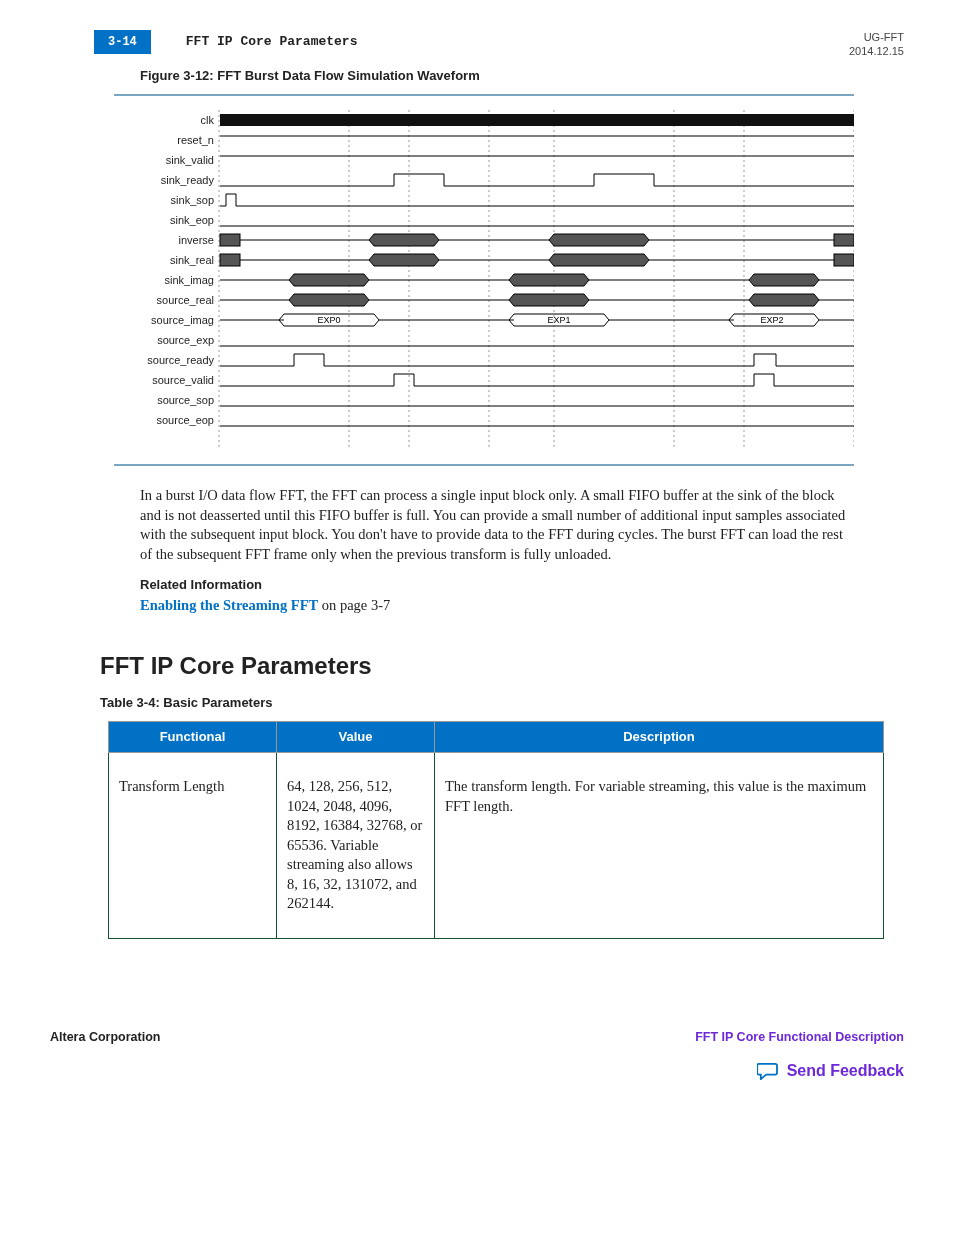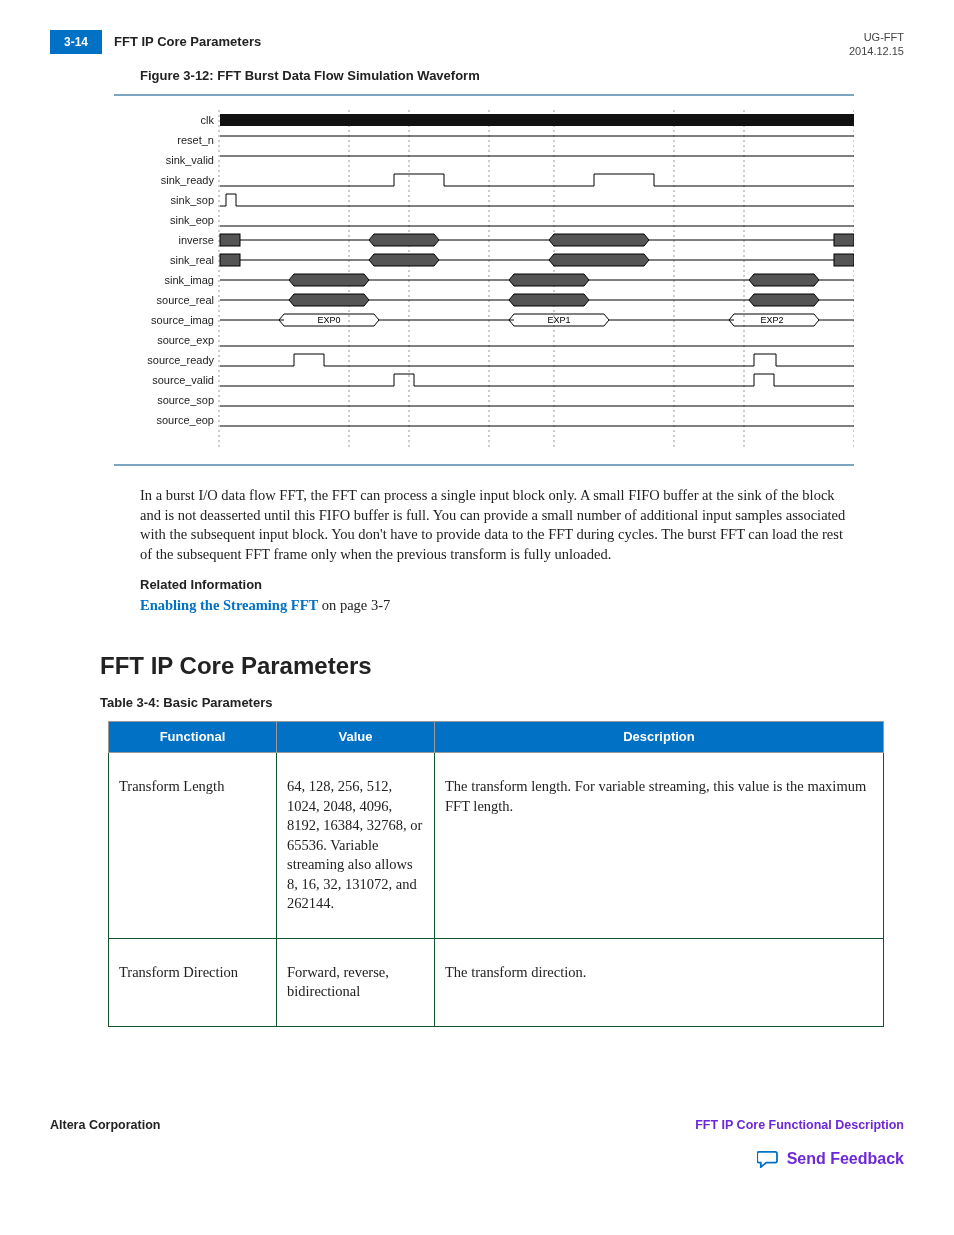--- a/index.html
+++ b/index.html
@@ -15,24 +15,25 @@
   }
   .header-row {
     display: flex;
     justify-content: space-between;
     align-items: flex-start;
     margin-bottom: 8px;
   }
   .header-left {
     display: flex;
     align-items: center;
-    gap: 12px;
-    font-family: Liberation Sans, sans-serif;
+    gap: 35px;
+    font-family: Liberation Mono, monospace;
     font-weight: 700;
     font-size: 13px;
+    margin-left: 44px;
   }
   .page-num-box {
     background: #0071c5;
     color: #fff;
     padding: 4px 14px;
     font-size: 12px;
     font-weight: 700;
   }
   .header-right {
     text-align: right;
@@ -271,25 +272,20 @@
       <th>Value</th>
       <th>Description</th>
     </tr>
   </thead>
   <tbody>
     <tr>
       <td>Transform Length</td>
       <td>64, 128, 256, 512, 1024, 2048, 4096, 8192, 16384, 32768, or 65536. Variable streaming also allows 8, 16, 32, 131072, and 262144.</td>
       <td>The transform length. For variable streaming, this value is the maximum FFT length.</td>
     </tr>
-    <tr>
-      <td>Transform Direction</td>
-      <td>Forward, reverse, bidirectional</td>
-      <td>The transform direction.</td>
-    </tr>
   </tbody>
 </table>
 
 <div class="footer">
   <div>Altera Corporation</div>
   <div class="footer-right">
     <a>FFT IP Core Functional Description</a>
     <div class="feedback-row">
       <svg class="fb-icon" viewBox="0 0 24 20">
         <path d="M2 2 H20 A2 2 0 0 1 22 4 V12 A2 2 0 0 1 20 14 H10 L4 19 V14 H2 A2 2 0 0 1 0 12 V4 A2 2 0 0 1 2 2 Z" fill="none" stroke="#0071c5" stroke-width="2"></path>

